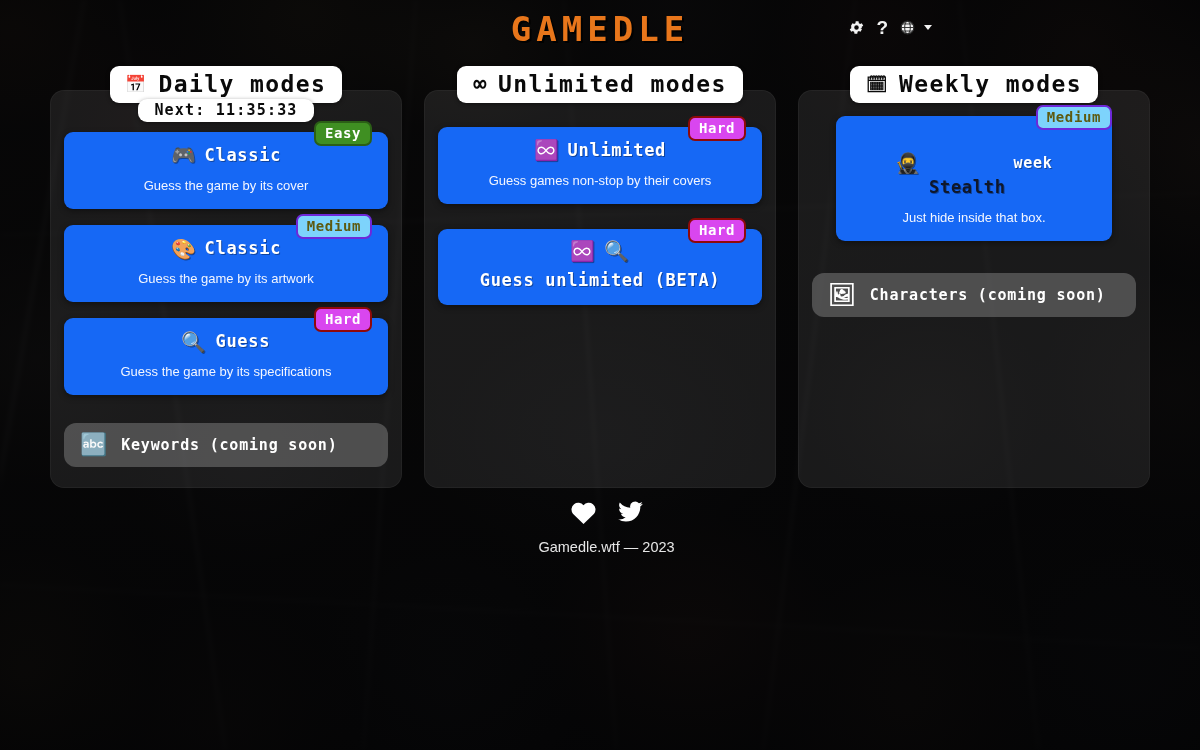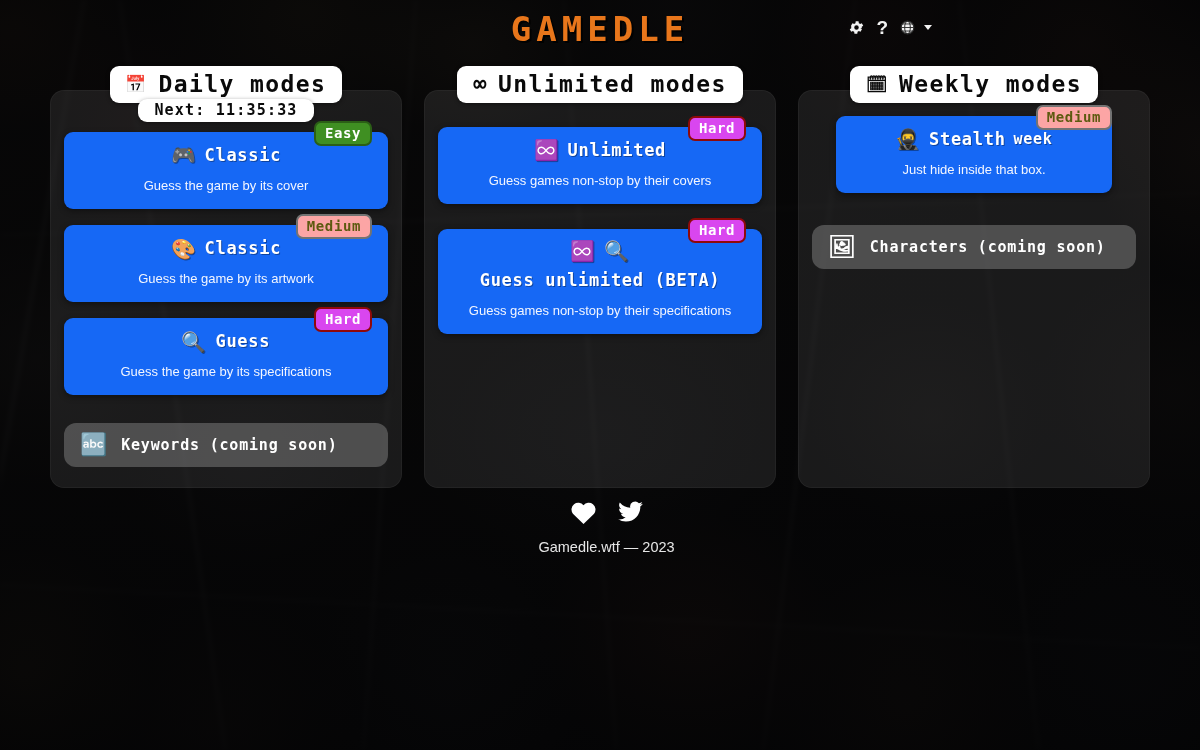--- a/index.html
+++ b/index.html
@@ -172,21 +172,21 @@
     z-index: 6;
     font-family: "DejaVu Sans Mono", monospace;
     font-weight: bold;
     font-size: 14px;
     letter-spacing: .6px;
     padding: 2px 9px 3px;
     border-radius: 7px;
     line-height: 1.15;
   }
   .badge.easy   { background: #3f8f22; color: #ffffff; border: 2px solid #2b5f16; }
-  .badge.medium { background: #fca5a5; color: #5d5a10; border: 2px solid #737373; }
+  .badge.medium { background: #7dd3fc; color: #5d5a10; border: 2px solid #6d28d9; }
   .badge.hard   { background: #d946ef; color: #ffffff; border: 2px solid #8f0909; }
 
   .mode-card {
     background: #1668f5;
     border-radius: 9px;
     padding: 12px 14px 13px;
     text-align: center;
     color: #ffffff;
     box-shadow: 0 2px 6px rgba(0,0,0,.42);
     cursor: pointer;
@@ -205,21 +205,21 @@
     text-shadow: 1px 1px 0 rgba(0,0,0,.35);
   }
   .mode-title .emoji { font-size: 20px; line-height: 1; }
   .mode-desc {
     margin-top: 9px;
     font-family: "Liberation Sans", sans-serif;
     font-size: 13px;
     line-height: 1.55;
     color: #f3f6ff;
   }
-  .stealth-a { color: #ffffff; }
+  .stealth-a { color: #0f172a; margin-top: 48px; }
   .stealth-b { color: #ffffff; font-size: 15px; }
 
   
   .soon-card {
     margin-top: 28px;
     background: rgba(150,150,150,.42);
     border-radius: 12px;
     padding: 11px 16px;
     display: flex;
     align-items: center;
@@ -361,21 +361,20 @@
         </div>
 
         <div class="card-wrap" style="margin-top:25px">
           <span class="badge hard">Hard</span>
           <div class="mode-card">
             <div class="mode-title">
               <span class="emoji">♾️</span>
               <span class="emoji">🔍</span>
               <span>Guess unlimited (BETA)</span>
             </div>
-            <div class="mode-desc">Guess games non-stop by their specifications</div>
           </div>
         </div>
 
       </div>
     </div>
 
     <div class="column">
       <div class="panel"></div>
       <div class="col-inner">
 

